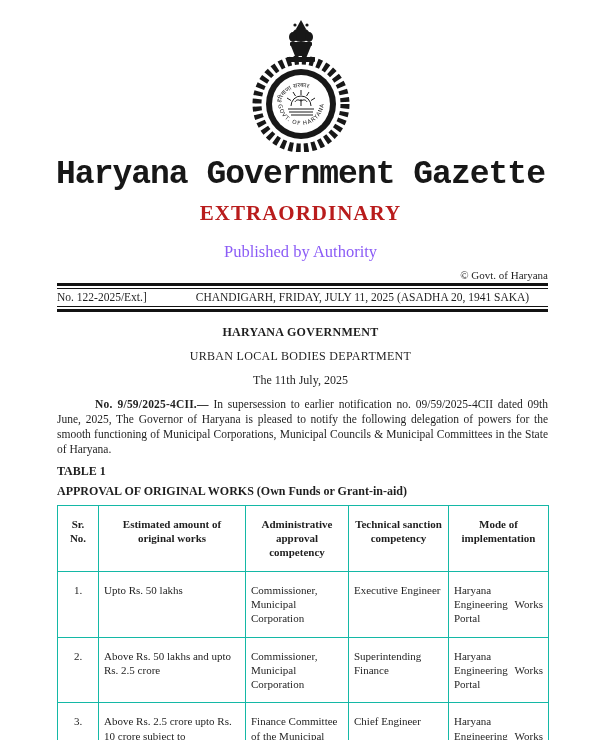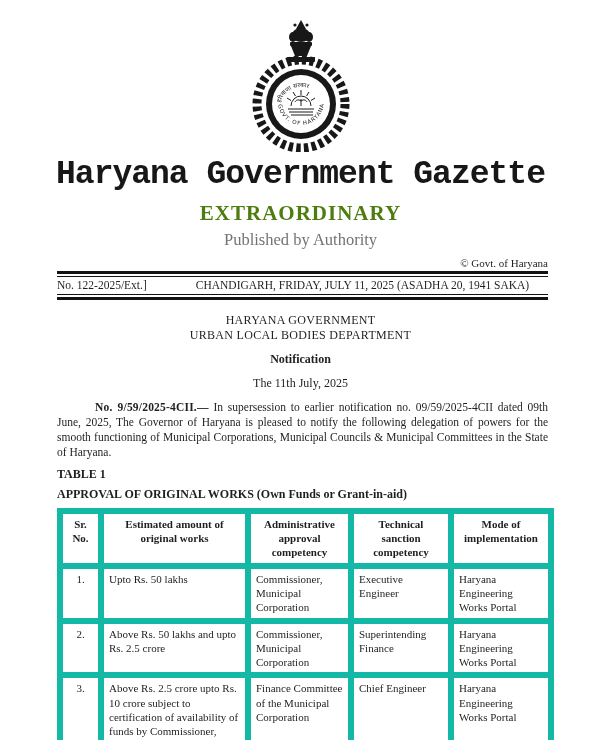--- a/index.html
+++ b/index.html
@@ -21,47 +21,47 @@
     letter-spacing:-1px;
     line-height:1.05;
     color:#171717;
   }
   .edition{
     margin-top:8px;
     text-align:center;
     font-weight:bold;
     font-size:21px;
     letter-spacing:1px;
-    color:#4d7c0f;
+    color:#b91c1c;
     font-family:Liberation Serif, serif;
   }
   .published-by{
-    margin-top:4px;
+    margin-top:16px;
     text-align:center;
     font-size:16.5px;
-    color:#737373;
+    color:#8b5cf6;
   }
   .copyright{
     margin:7px 53px 0 57px;
     font-size:11px;
     text-align:right;
   }
   .issue-band{margin:2px 53px 0 57px;}
   .rule-top{height:2px;border-top:3px solid #131313;border-bottom:1px solid #131313;}
   .rule-bottom{height:2px;border-top:1px solid #131313;border-bottom:3px solid #131313;}
   .issue-row{
     display:flex;align-items:flex-start;
     padding:2px 0 3px 0;
     font-size:11.5px;
   }
   .issue-no{flex:0 0 120px;white-space:nowrap;}
   .date-line{flex:1;text-align:center;white-space:nowrap;}
   .center-line{text-align:center;font-size:12px;}
-  .gov-line{margin-top:13px;font-weight:normal;letter-spacing:0.3px;}
-  .dept-line{letter-spacing:0.3px;}
+  .gov-line{margin-top:13px;font-weight:bold;letter-spacing:0.3px;}
+  .dept-line{margin-top:9px;letter-spacing:0.3px;}
   .notif-line{margin-top:9px;font-weight:bold;}
   .date2-line{margin-top:9px;}
   .para{
     margin:9px 53px 0 57px;
     font-size:11.5px;
     line-height:1.33;
     text-align:justify;
     text-indent:38px;
   }
   .para b{letter-spacing:0.2px;}
@@ -73,22 +73,22 @@
   .lbl.table1{margin-top:6px;}
   table.gz{
     margin:6px 53px 0 57px;
     border-collapse:collapse;
     table-layout:fixed;
     width:491px;
     font-size:11px;
     line-height:1.3;
   }
   table.gz th, table.gz td{
-    border:6px solid #14b8a6;
-    padding:3px 5px;
+    border:1px solid #14b8a6;
+    padding:11px 5px;
     vertical-align:top;
     word-wrap:break-word;
   }
   table.gz th{
     text-align:center;
     font-weight:bold;
     font-size:11px;
   }
   td.sr{text-align:center;}
   td.mode{text-align:justify;}
@@ -149,21 +149,20 @@
     <div class="rule-top"></div>
     <div class="issue-row">
       <span class="issue-no">No. 122-2025/Ext.]</span>
       <span class="date-line">CHANDIGARH, FRIDAY, JULY 11, 2025 (ASADHA 20, 1941 SAKA)</span>
     </div>
     <div class="rule-bottom"></div>
   </div>
 
   <div class="center-line gov-line">HARYANA GOVERNMENT</div>
   <div class="center-line dept-line">URBAN LOCAL BODIES DEPARTMENT</div>
-  <div class="center-line notif-line">Notification</div>
   <div class="center-line date2-line">The 11th July, 2025</div>
 
   <p class="para"><b>No. 9/59/2025-4CII.—</b><span> In supersession to earlier notification no. 09/59/2025-4CII dated 09th June, 2025, The Governor of Haryana is pleased to notify the following delegation of powers for the smooth functioning of Municipal Corporations, Municipal Councils &amp; Municipal Committees in the State of Haryana.</span></p>
 
   <div class="lbl table1">TABLE 1</div>
   <div class="lbl">APPROVAL OF ORIGINAL WORKS (Own Funds or Grant-in-aid)</div>
 
   <table class="gz">
     <colgroup>
       <col style="width:41px">

